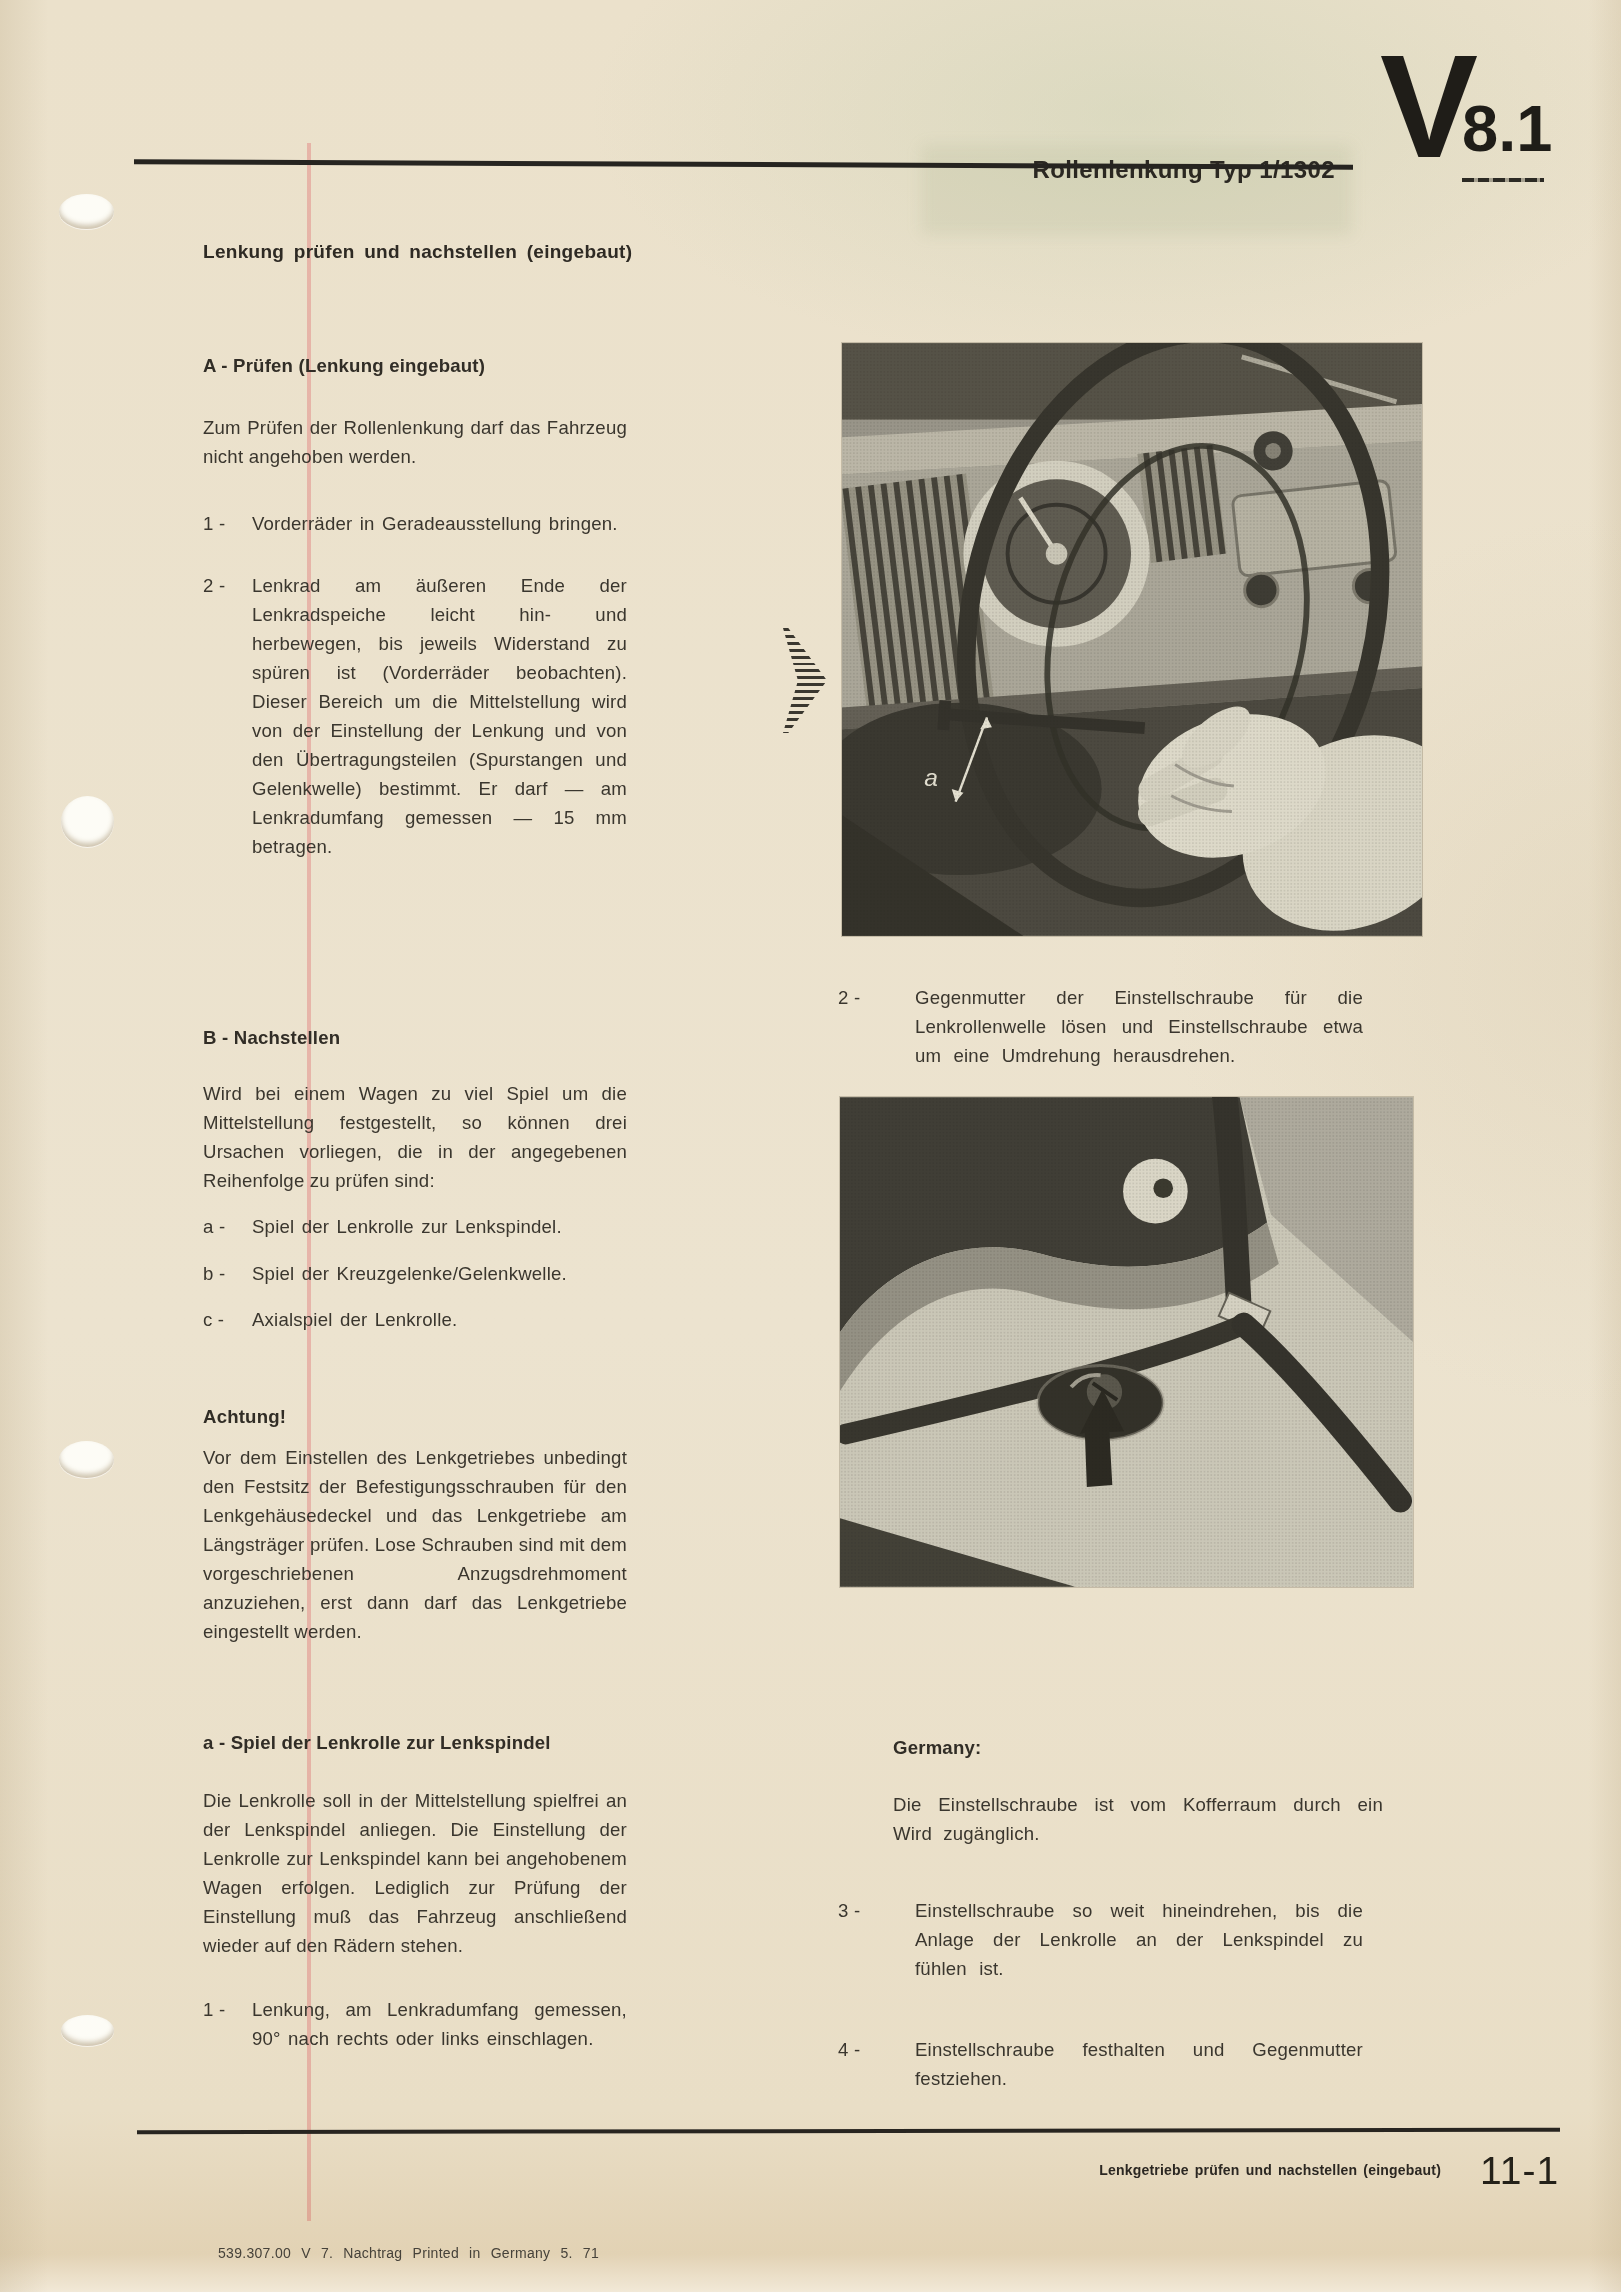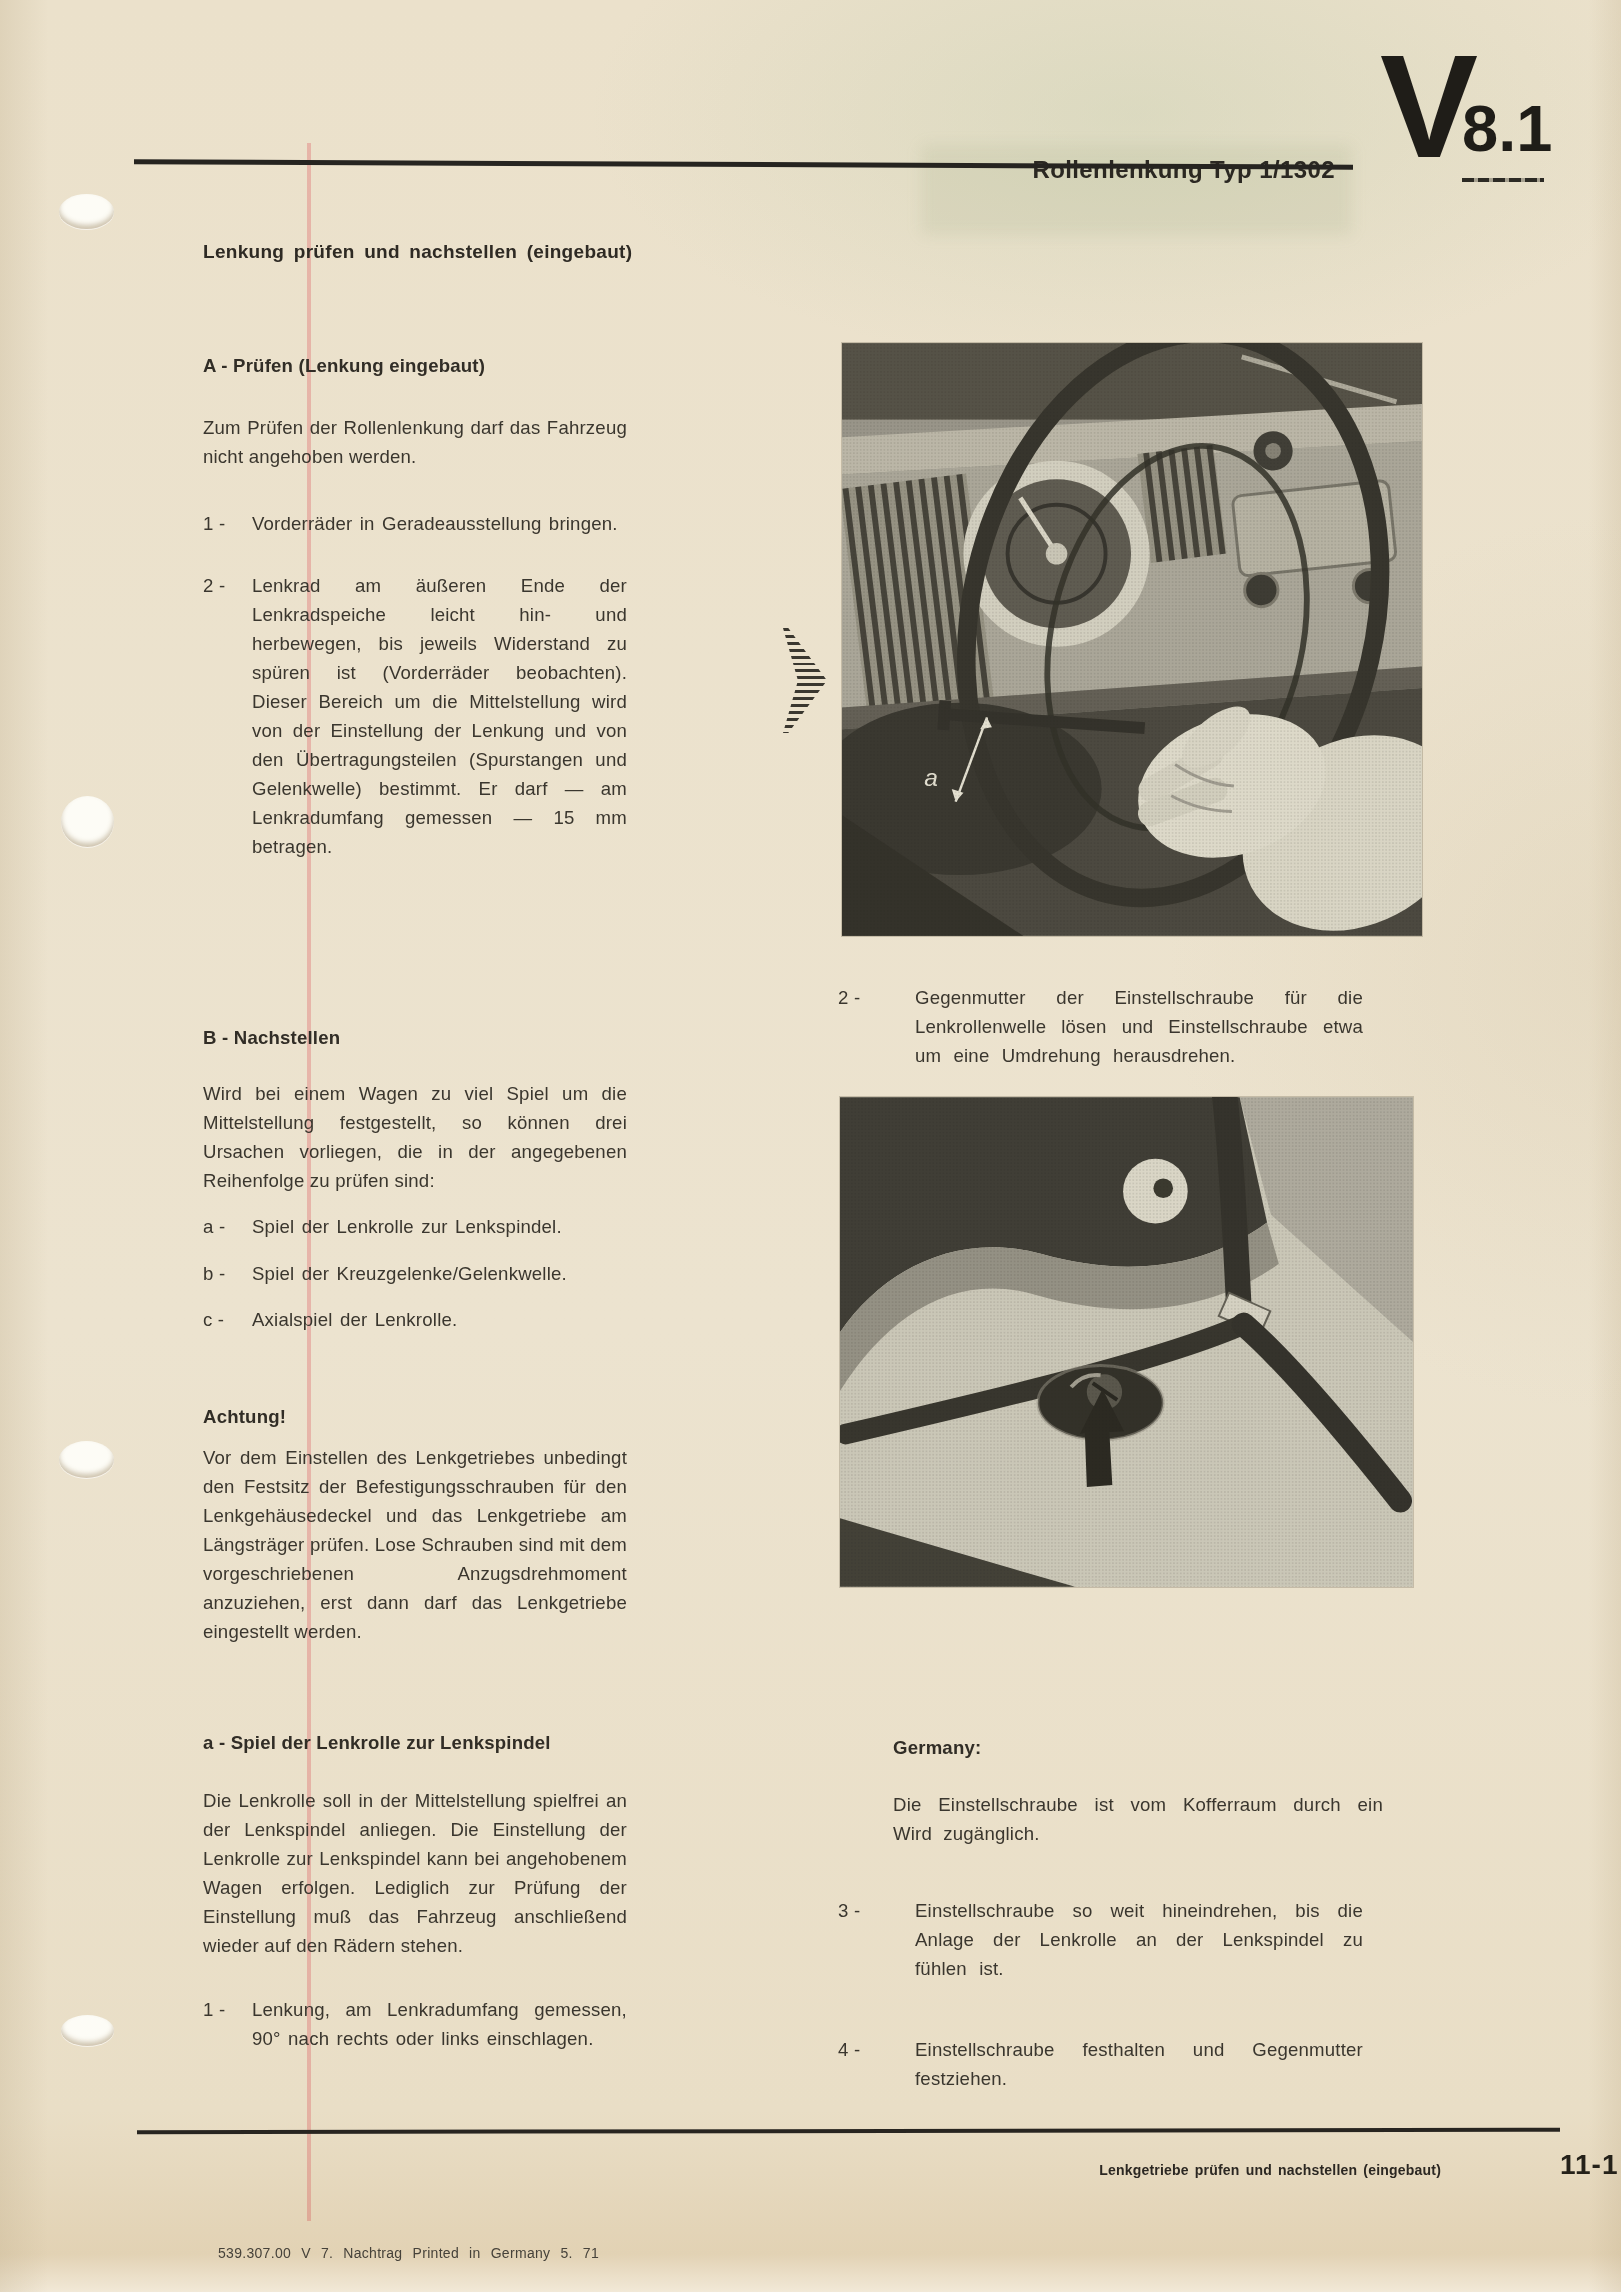--- a/index.html
+++ b/index.html
@@ -74,21 +74,21 @@
   .tint{position:absolute; inset:0; pointer-events:none; background:rgba(235,224,198,.10);}
   
   .marker-arrow{position:absolute; left:783px; top:628px; width:44px; height:105px;
       background:repeating-linear-gradient(180deg,#3a372f 0 2.9px, rgba(0,0,0,0) 2.9px 6.9px);
       clip-path:polygon(0% 0%, 12% 0%, 100% 50%, 12% 100%, 0% 100%, 34% 50%);}
   
   .rule-bottom{left:137px; top:2129px; width:1423px; height:3.9px; background:#282520;
                transform:rotate(-.1deg);}
   .footer-title{left:608px; top:2162px; width:833px; text-align:right;
                 font-size:14px; font-weight:bold; color:#2b2722; letter-spacing:0.2px; word-spacing:2px;}
-  .page-number{left:1560px; top:2149px; font-size:28px; font-weight:bold; color:#242119; letter-spacing:1px;}
+  .page-number{left:1480px; top:2149px; font-size:39px; font-weight:normal; color:#242119; letter-spacing:1px;}
   .imprint{left:218px; top:2245px; font-size:14px; color:#46423a; word-spacing:5.9px; letter-spacing:0.3px;}
 </style>
 </head>
 <body>
 
 <div id="page">
 
   <div class="hole h1"></div>
   <div class="hole h2"></div>
   <div class="hole h3"></div>

